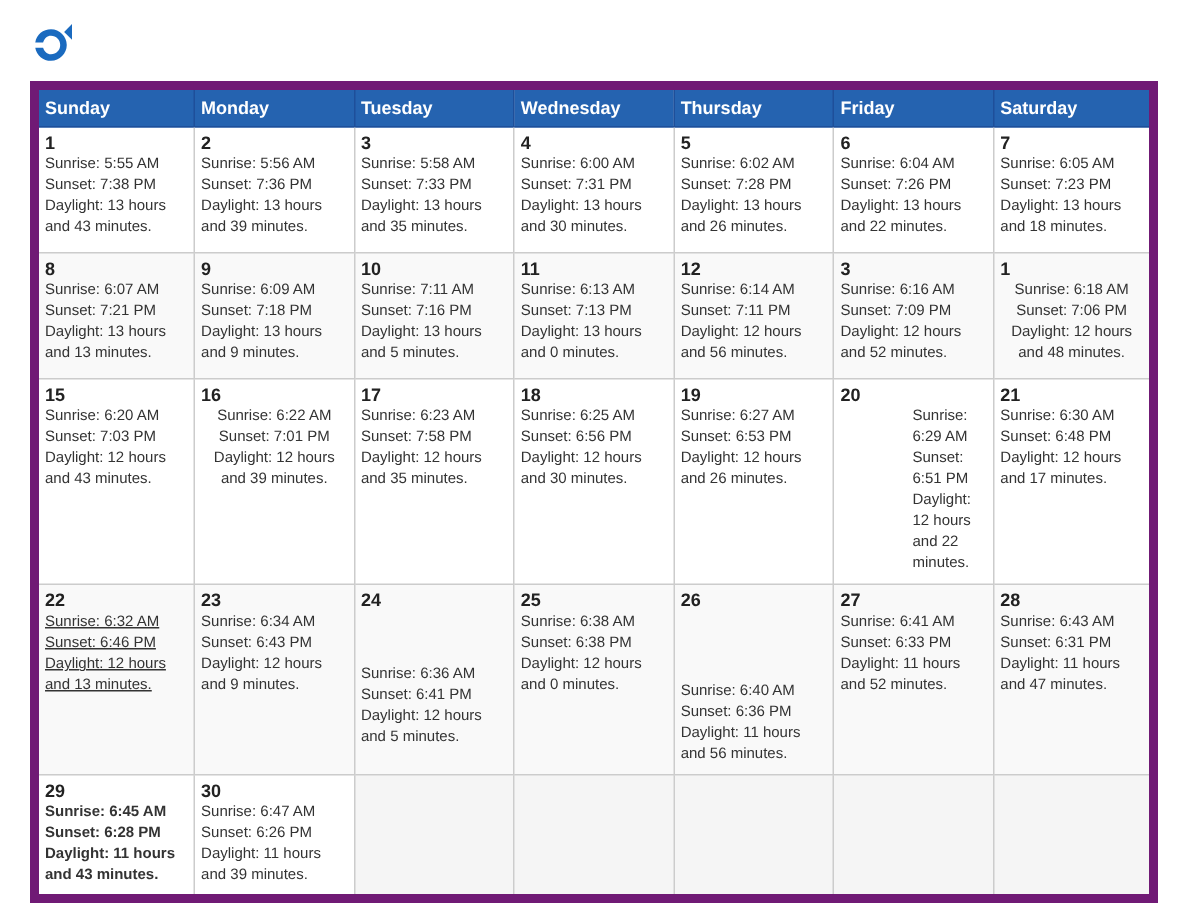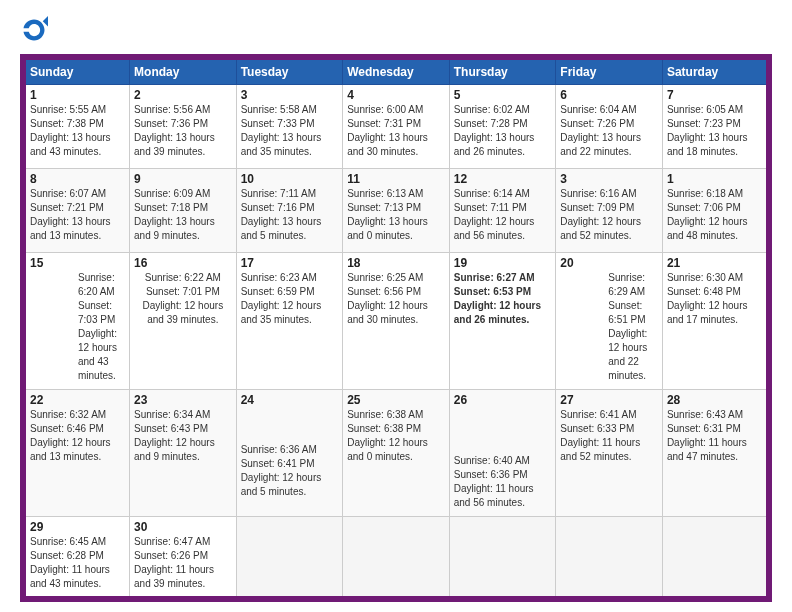--- a/index.html
+++ b/index.html
@@ -221,58 +221,58 @@
           </td>
           <td>
             <span class="day-num">3</span>
             <div class="day-info" style="white-space: pre-line;">Sunrise: 6:16 AM
 Sunset: 7:09 PM
 Daylight: 12 hours
 and 52 minutes.</div>
           </td>
           <td>
             <span class="day-num">1</span>
-            <div class="day-info" style="white-space: pre-line;">Sunrise: 6:18 AM
+            <div class="day-info" style="white-space: pre-line; text-align: center;">Sunrise: 6:18 AM
 Sunset: 7:06 PM
 Daylight: 12 hours
 and 48 minutes.</div>
           </td>
         </tr>
         <tr>
           <td>
             <span class="day-num">15</span>
-            <div class="day-info" style="white-space: pre-line; margin-left: 48px;">Sunrise: 6:20 AM
+            <div class="day-info" style="white-space: pre-line;">Sunrise: 6:20 AM
 Sunset: 7:03 PM
 Daylight: 12 hours
 and 43 minutes.</div>
           </td>
           <td>
             <span class="day-num">16</span>
             <div class="day-info" style="white-space: pre-line; text-align: center;">Sunrise: 6:22 AM
 Sunset: 7:01 PM
 Daylight: 12 hours
 and 39 minutes.</div>
           </td>
           <td>
             <span class="day-num">17</span>
             <div class="day-info" style="white-space: pre-line;">Sunrise: 6:23 AM
-Sunset: 6:59 PM
+Sunset: 7:58 PM
 Daylight: 12 hours
 and 35 minutes.</div>
           </td>
           <td>
             <span class="day-num">18</span>
             <div class="day-info" style="white-space: pre-line;">Sunrise: 6:25 AM
 Sunset: 6:56 PM
 Daylight: 12 hours
 and 30 minutes.</div>
           </td>
           <td>
             <span class="day-num">19</span>
-            <div class="day-info" style="white-space: pre-line; font-weight: bold;">Sunrise: 6:27 AM
+            <div class="day-info" style="white-space: pre-line;">Sunrise: 6:27 AM
 Sunset: 6:53 PM
 Daylight: 12 hours
 and 26 minutes.</div>
           </td>
           <td>
             <span class="day-num">20</span>
             <div class="day-info" style="white-space: pre-line; margin-left: 48px;">Sunrise: 6:29 AM
 Sunset: 6:51 PM
 Daylight: 12 hours
 and 22 minutes.</div>
@@ -281,21 +281,21 @@
             <span class="day-num">21</span>
             <div class="day-info" style="white-space: pre-line;">Sunrise: 6:30 AM
 Sunset: 6:48 PM
 Daylight: 12 hours
 and 17 minutes.</div>
           </td>
         </tr>
         <tr class="row-shaded">
           <td>
             <span class="day-num">22</span>
-            <div class="day-info" style="white-space: pre-line;">Sunrise: 6:32 AM
+            <div class="day-info" style="white-space: pre-line; text-decoration: underline;">Sunrise: 6:32 AM
 Sunset: 6:46 PM
 Daylight: 12 hours
 and 13 minutes.</div>
           </td>
           <td>
             <span class="day-num">23</span>
             <div class="day-info" style="white-space: pre-line;">Sunrise: 6:34 AM
 Sunset: 6:43 PM
 Daylight: 12 hours
 and 9 minutes.</div>
@@ -332,21 +332,21 @@
             <span class="day-num">28</span>
             <div class="day-info" style="white-space: pre-line;">Sunrise: 6:43 AM
 Sunset: 6:31 PM
 Daylight: 11 hours
 and 47 minutes.</div>
           </td>
         </tr>
         <tr>
           <td>
             <span class="day-num">29</span>
-            <div class="day-info" style="white-space: pre-line;">Sunrise: 6:45 AM
+            <div class="day-info" style="white-space: pre-line; font-weight: bold;">Sunrise: 6:45 AM
 Sunset: 6:28 PM
 Daylight: 11 hours
 and 43 minutes.</div>
           </td>
           <td>
             <span class="day-num">30</span>
             <div class="day-info" style="white-space: pre-line;">Sunrise: 6:47 AM
 Sunset: 6:26 PM
 Daylight: 11 hours
 and 39 minutes.</div>

